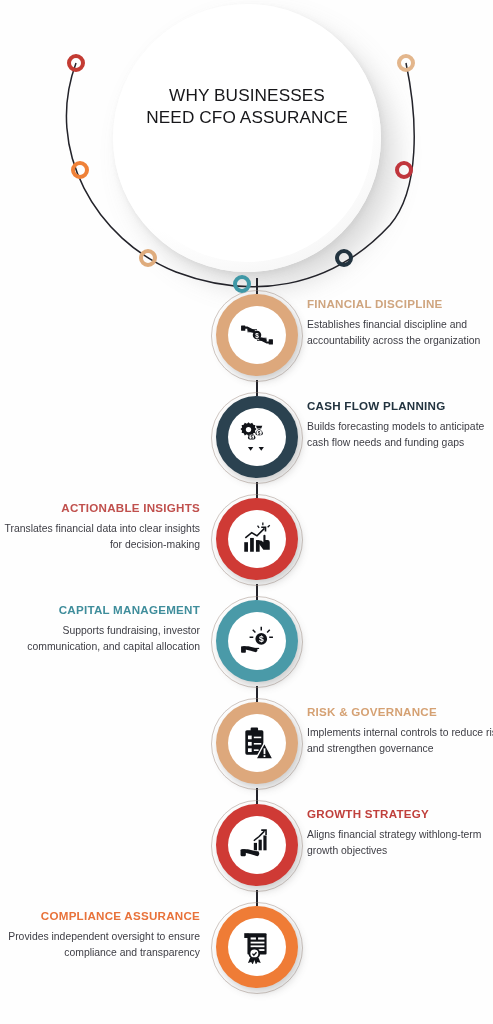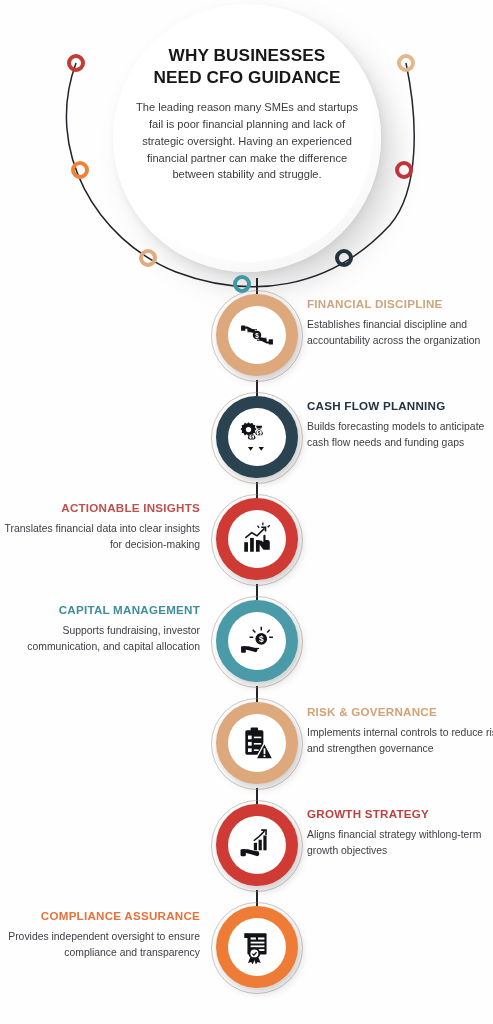--- a/index.html
+++ b/index.html
@@ -43,24 +43,25 @@
   }
   .header-text {
     position: absolute;
     left: 128px; top: 44px;
     width: 238px;
     text-align: center;
     z-index: 6;
   }
   .header-title {
     font-size: 17.2px;
-    font-weight: bold;
+    font-weight: normal;
     line-height: 1.28;
     letter-spacing: 0.1px;
     color: #17171a;
+    margin-top: 40px;
   }
   .header-body {
     margin-top: 11px;
     font-size: 11.1px;
     line-height: 1.52;
     color: #3b3b41;
   }
 
   
   .arc-svg {
@@ -155,23 +156,22 @@
     <svg class="arc-svg" viewBox="0 0 493 300">
       <path id="arc-path" d="M 76 63 C 44 150 96 240 176 272 C 250 300 330 290 390 225 C 420 190 418 120 406 63" fill="none" stroke="#23232a" stroke-width="1.5"></path>
     </svg>
 
     <div class="header-disc"></div>
     <div class="header-disc-inner"></div>
 
     <div class="header-text">
       <div class="header-title">
         <span>WHY BUSINESSES</span><br>
-        <span>NEED CFO GUIDANCE</span>
-      </div>
-      <div class="header-body">The leading reason many SMEs and startups fail is poor financial planning and lack of strategic oversight. Having an experienced financial partner can make the difference between stability and struggle.</div>
+        <span>NEED CFO ASSURANCE</span>
+      </div>
     </div>
 
     <div id="dots-host">
         <div class="dot" style="left: 67px; top: 54px; width: 18px; height: 18px; border: 4px solid rgb(195, 59, 51);"></div>
         <div class="dot" style="left: 71px; top: 161px; width: 18px; height: 18px; border: 4px solid rgb(239, 129, 56);"></div>
         <div class="dot" style="left: 139px; top: 249px; width: 18px; height: 18px; border: 4px solid rgb(223, 172, 125);"></div>
         <div class="dot" style="left: 233px; top: 275px; width: 18px; height: 18px; border: 4px solid rgb(63, 152, 166);"></div>
         <div class="dot" style="left: 335px; top: 249px; width: 18px; height: 18px; border: 4px solid rgb(34, 51, 63);"></div>
         <div class="dot" style="left: 397px; top: 54px; width: 18px; height: 18px; border: 4px solid rgb(227, 182, 140);"></div>
         <div class="dot" style="left: 395px; top: 161px; width: 18px; height: 18px; border: 4px solid rgb(192, 53, 60);"></div>

